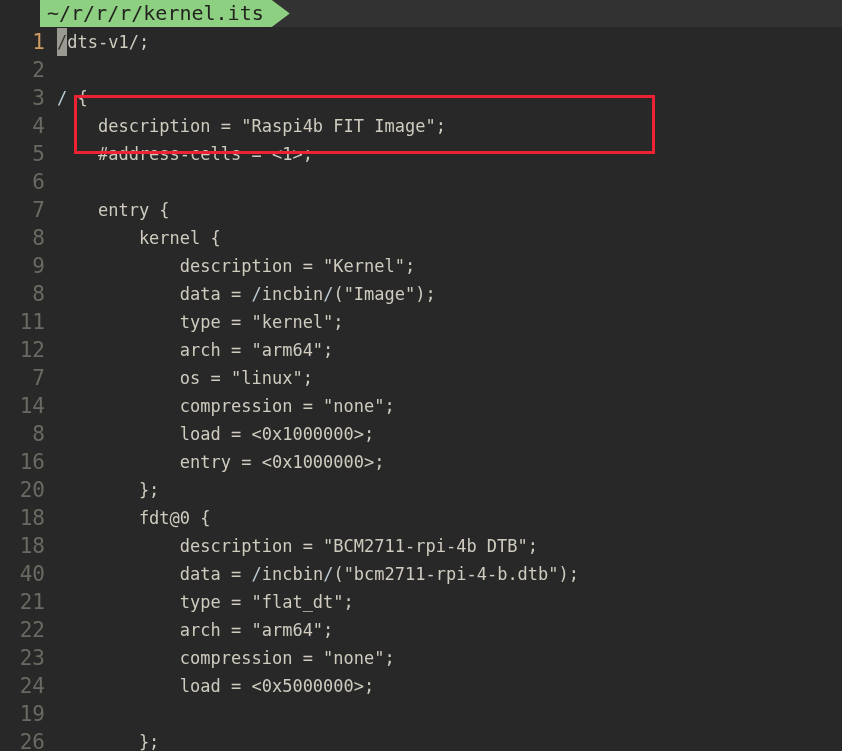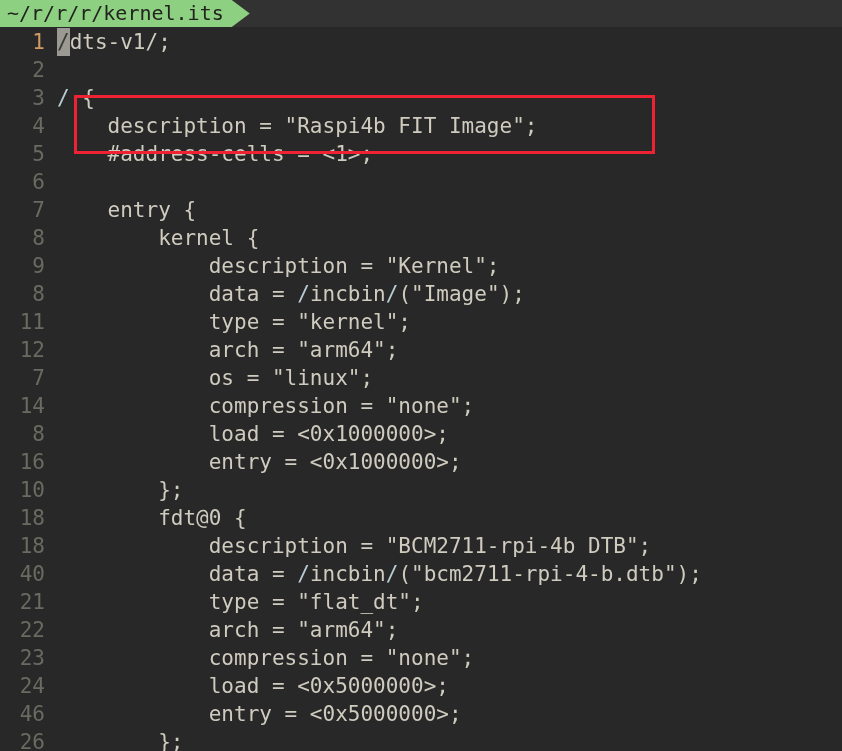--- a/index.html
+++ b/index.html
@@ -13,20 +13,21 @@
     overflow: hidden;
     font-family: "DejaVu Sans Mono", monospace;
   }
 
   
   .tabbar {
     position: relative;
     height: 27px;
     background: #323232;
     overflow: hidden;
+    margin-left: 40px;
   }
   .tab {
     position: absolute;
     left: 0;
     top: 0;
     height: 27px;
     display: flex;
     align-items: center;
     padding-left: 7px;
     padding-right: 26px;
@@ -66,21 +67,21 @@
     font-size: 21px;
     line-height: 28px;
     user-select: none;
   }
   .lnum.current {
     color: #cf9b62;
   }
   .ltext {
     padding-left: 12px;
     color: #cfcbbf;
-    font-size: 21px;
+    font-size: 17px;
     line-height: 28px;
     white-space: pre;
   }
   .slash { color: #b9cbd4; }
   .cursor {
     background: #9a9a92;
     color: #3a3a34;
     display: inline-block;
   }
 
@@ -110,26 +111,26 @@
       <div class="line"><div class="lnum">7</div><div class="ltext">    entry {</div></div>
       <div class="line"><div class="lnum">8</div><div class="ltext">        kernel {</div></div>
       <div class="line"><div class="lnum">9</div><div class="ltext">            description = "Kernel";</div></div>
       <div class="line"><div class="lnum">8</div><div class="ltext">            data = <span class="slash">/</span>incbin<span class="slash">/</span>("Image");</div></div>
       <div class="line"><div class="lnum">11</div><div class="ltext">            type = "kernel";</div></div>
       <div class="line"><div class="lnum">12</div><div class="ltext">            arch = "arm64";</div></div>
       <div class="line"><div class="lnum">7</div><div class="ltext">            os = "linux";</div></div>
       <div class="line"><div class="lnum">14</div><div class="ltext">            compression = "none";</div></div>
       <div class="line"><div class="lnum">8</div><div class="ltext">            load = &lt;0x1000000&gt;;</div></div>
       <div class="line"><div class="lnum">16</div><div class="ltext">            entry = &lt;0x1000000&gt;;</div></div>
-      <div class="line"><div class="lnum">10</div><div class="ltext">        };</div></div>
+      <div class="line"><div class="lnum">20</div><div class="ltext">        };</div></div>
       <div class="line"><div class="lnum">18</div><div class="ltext">        fdt@0 {</div></div>
       <div class="line"><div class="lnum">18</div><div class="ltext">            description = "BCM2711-rpi-4b DTB";</div></div>
       <div class="line"><div class="lnum">40</div><div class="ltext">            data = <span class="slash">/</span>incbin<span class="slash">/</span>("bcm2711-rpi-4-b.dtb");</div></div>
       <div class="line"><div class="lnum">21</div><div class="ltext">            type = "flat_dt";</div></div>
       <div class="line"><div class="lnum">22</div><div class="ltext">            arch = "arm64";</div></div>
       <div class="line"><div class="lnum">23</div><div class="ltext">            compression = "none";</div></div>
       <div class="line"><div class="lnum">24</div><div class="ltext">            load = &lt;0x5000000&gt;;</div></div>
-      <div class="line"><div class="lnum">46</div><div class="ltext">            entry = &lt;0x5000000&gt;;</div></div>
+      <div class="line"><div class="lnum">19</div></div>
       <div class="line"><div class="lnum">26</div><div class="ltext">        };</div></div>
     </div>
 
   <div class="annot-rect" id="annot-0" style="left: 74px; top: 68px; width: 581px; height: 59px; border-color: rgb(238, 34, 51);"></div>
 </div>
 
 </body></html>

